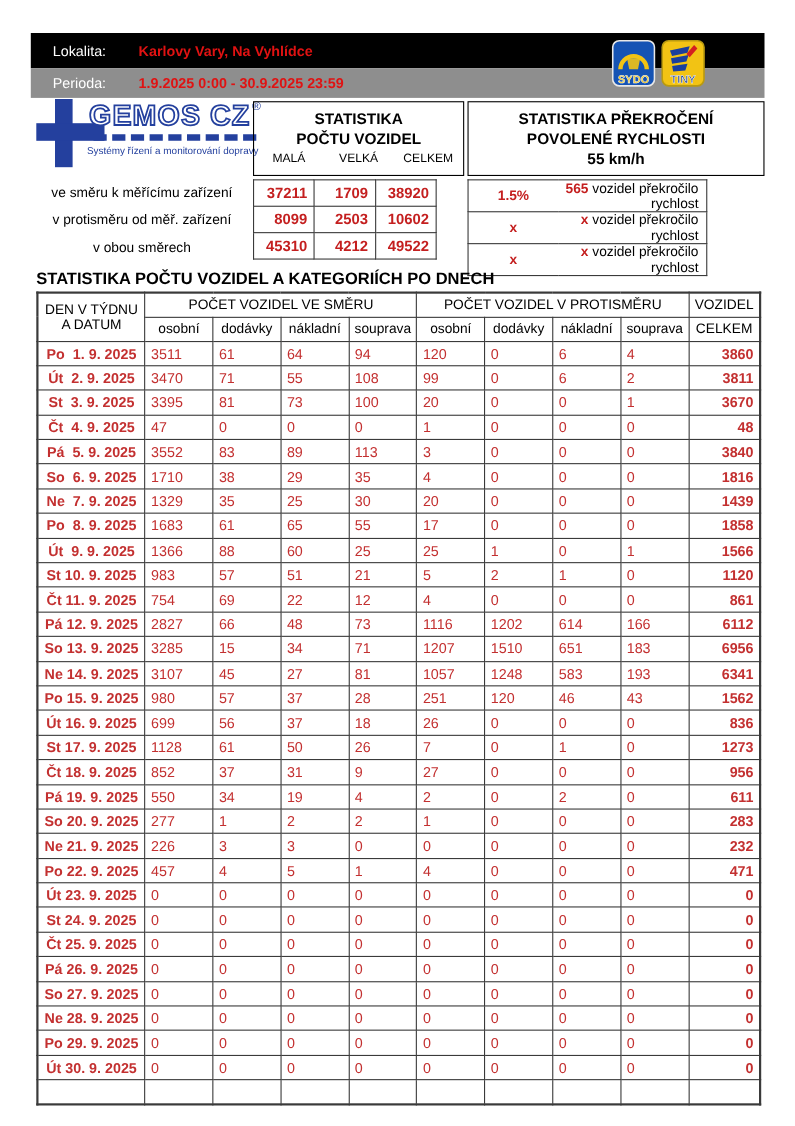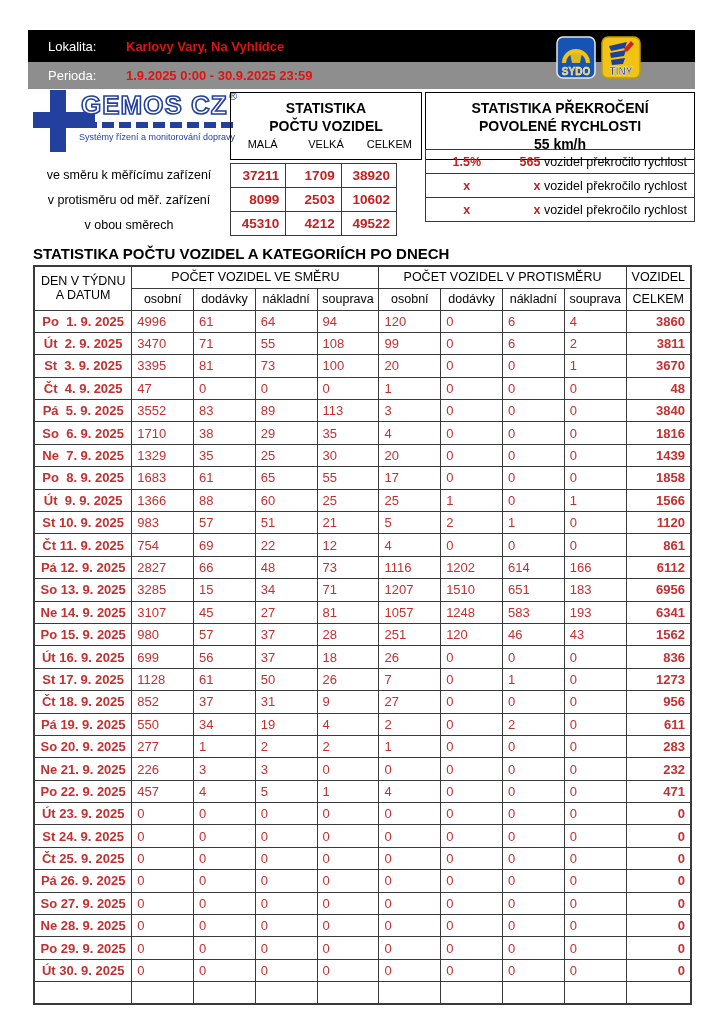--- a/index.html
+++ b/index.html
@@ -34,21 +34,21 @@
   .box-title { font-size:14px; font-weight:bold; color:#000; line-height:18px; }
   .size-cols { display:flex; margin-top:3px; font-size:11px; color:#000;align-items:flex-end; }
   .size-cols span { flex:1; }
 
   
   .sum-labels { position:absolute; left:33px; top:163px; width:192px; }
   .sum-label { height:25px; line-height:25px; text-align:center; font-size:12.5px; color:#000; }
   table.gridA { position:absolute; left:230px; top:163px; width:167px; border-collapse:collapse; }
   table.gridA td { border:1px solid #3a3a3a; height:24px; text-align:right; padding-right:6px;
     font-size:13.5px; font-weight:bold; color:#c41f1f; width:33.3%; }
-  table.gridB { position:absolute; left:425px; top:149px; width:270px; border-collapse:collapse; }
+  table.gridB { position:absolute; left:425px; top:163px; width:218px; border-collapse:collapse; }
   table.gridB td { border:1px solid #3a3a3a; height:24px; font-size:12.5px; }
   table.gridB td.pct { width:82px; text-align:center; font-weight:bold; color:#c41f1f; border-right:none; }
   table.gridB td.txt { text-align:right; padding-right:7px; color:#000; border-left:none; }
   table.gridB td.txt b { color:#c41f1f; }
 
   
   .main-title { position:absolute; left:33px; top:245px; font-size:15px; font-weight:bold; color:#000; }
   table.main { position:absolute; left:33px; top:265px; width:659px; border-collapse:collapse; }
   table.main th, table.main td { border:1px solid #3a3a3a; }
   table.main { border:2px solid #3a3a3a; }
@@ -192,21 +192,21 @@
         <th>osobní</th>
         <th>dodávky</th>
         <th>nákladní</th>
         <th>souprava</th>
         <th>CELKEM</th>
       </tr>
     </thead>
     <tbody>
         <tr>
           <td class="day">Po  1. 9. 2025</td>
-          <td class="val">4996</td>
+          <td class="val">3511</td>
           <td class="val">61</td>
           <td class="val">64</td>
           <td class="val">94</td>
           <td class="val">120</td>
           <td class="val">0</td>
           <td class="val">6</td>
           <td class="val">4</td>
           <td class="tot">3860</td>
         </tr>
         <tr>

